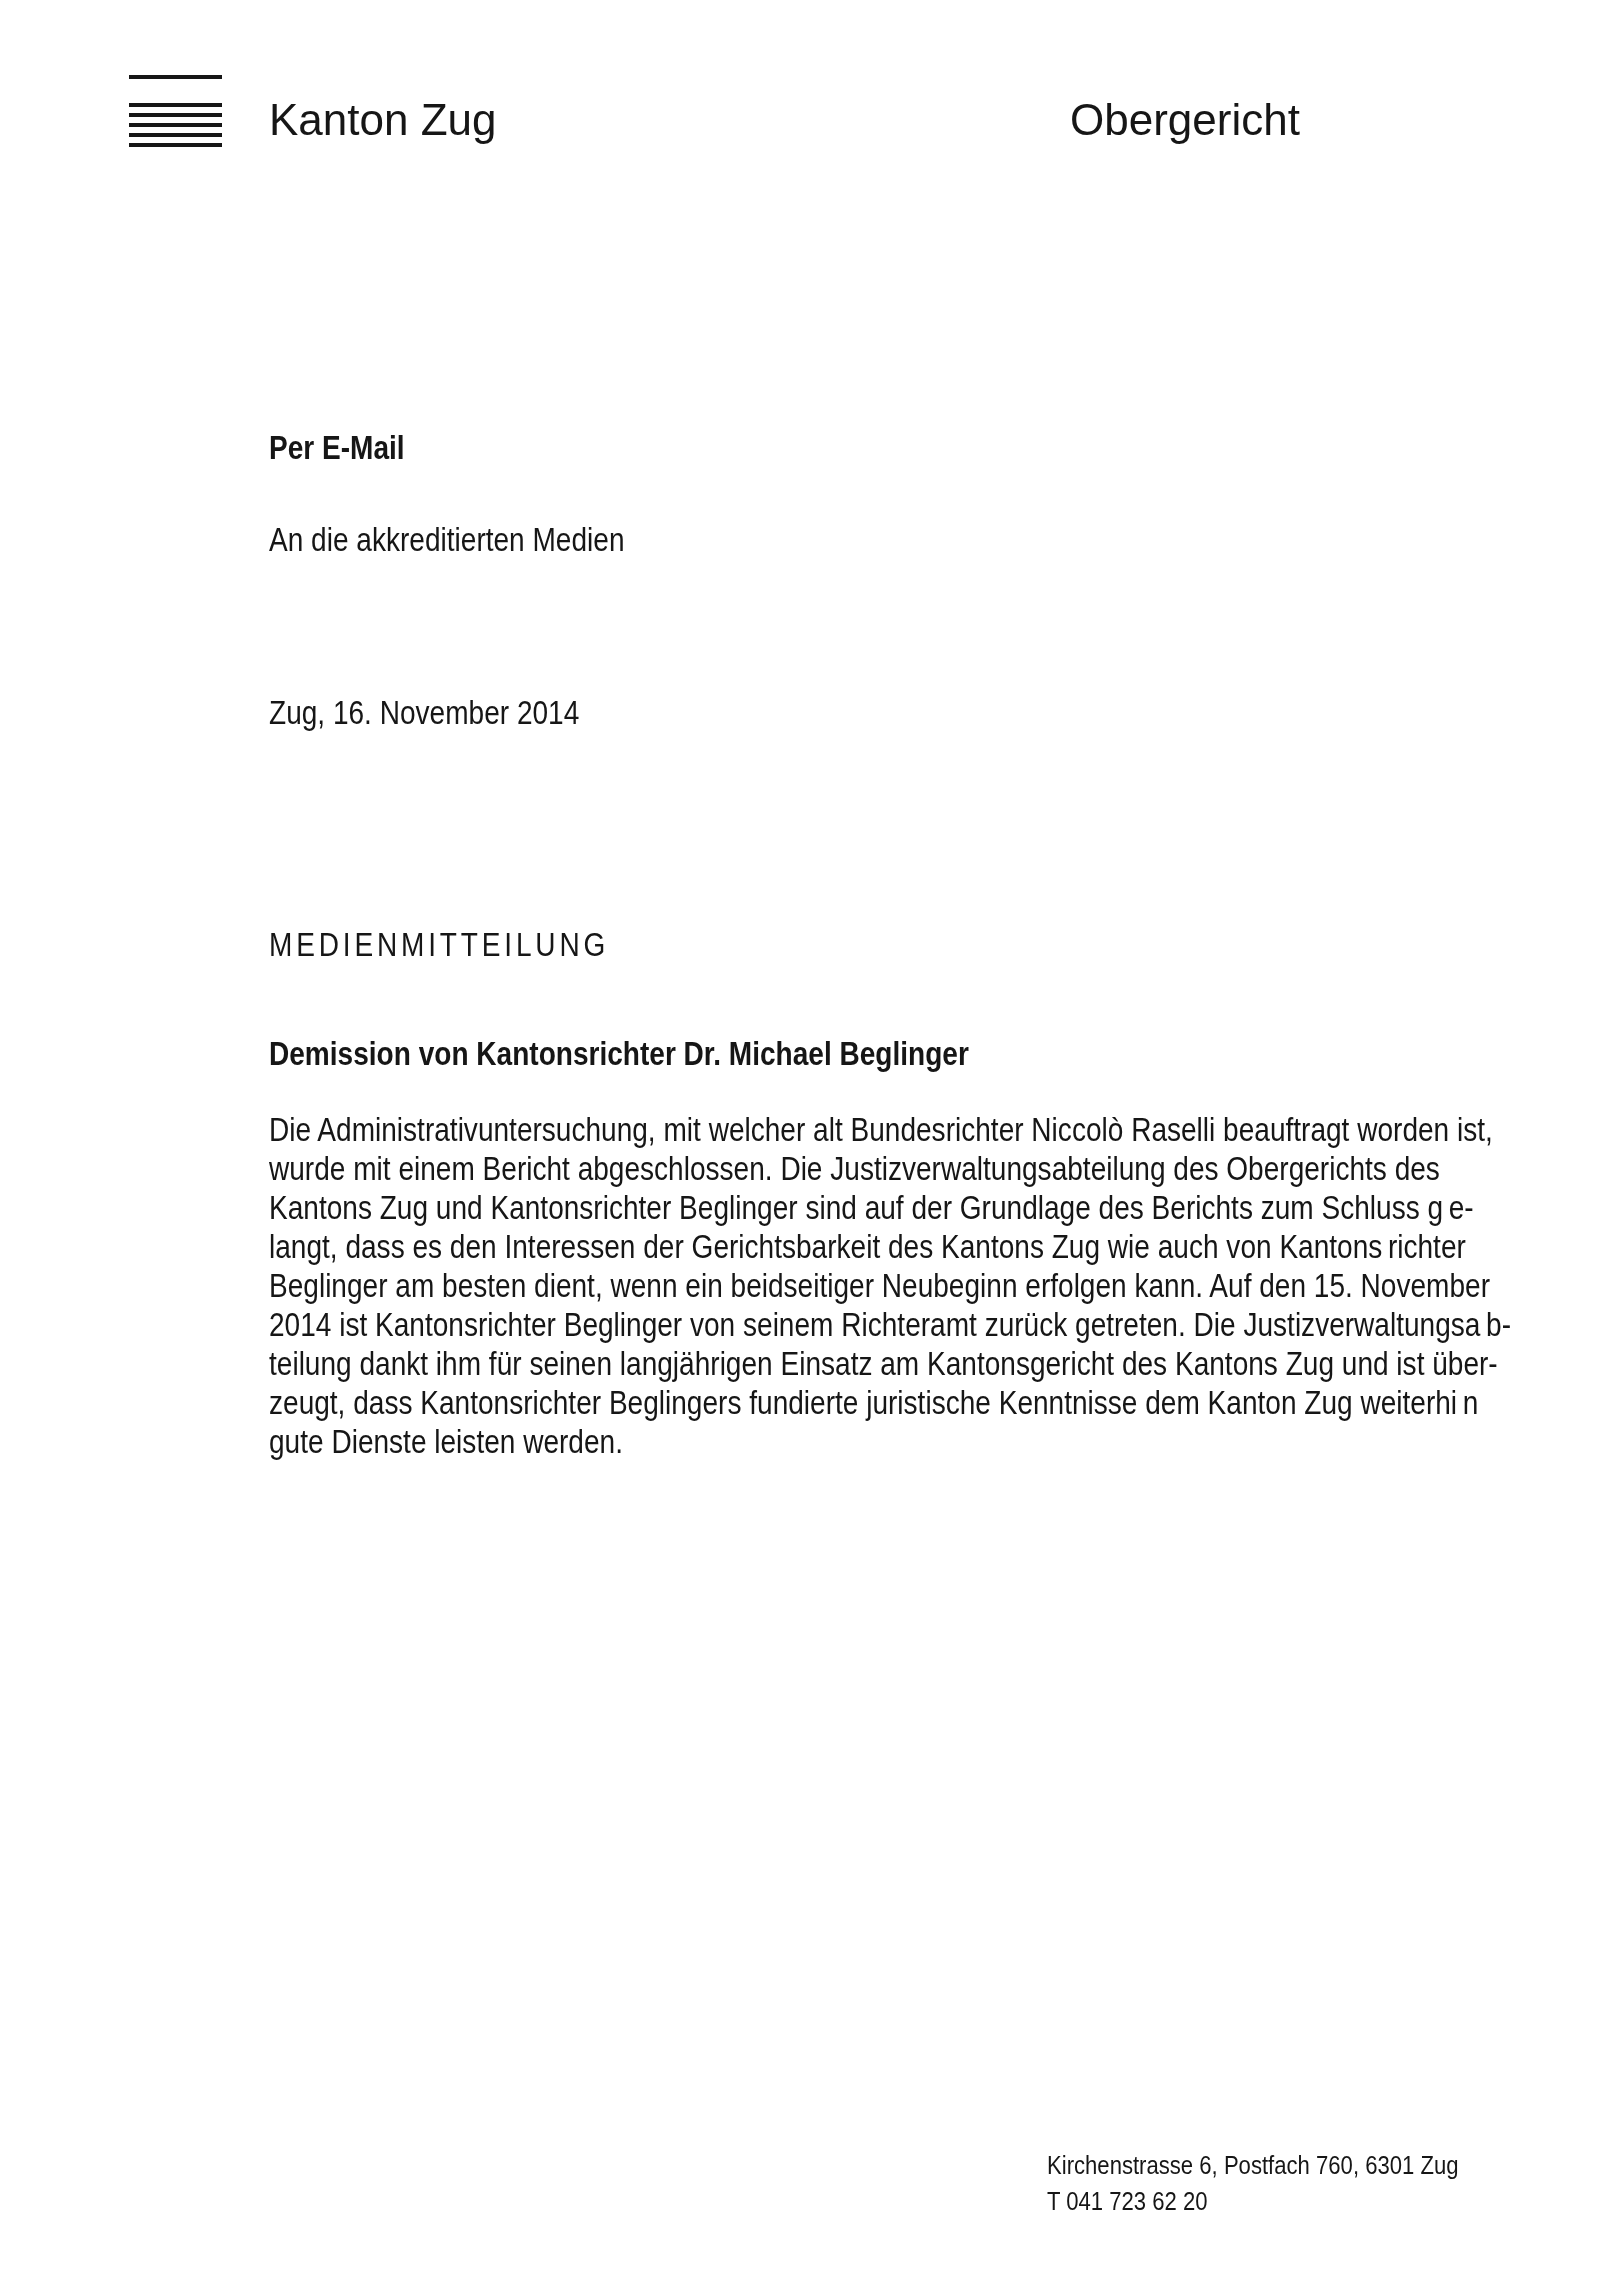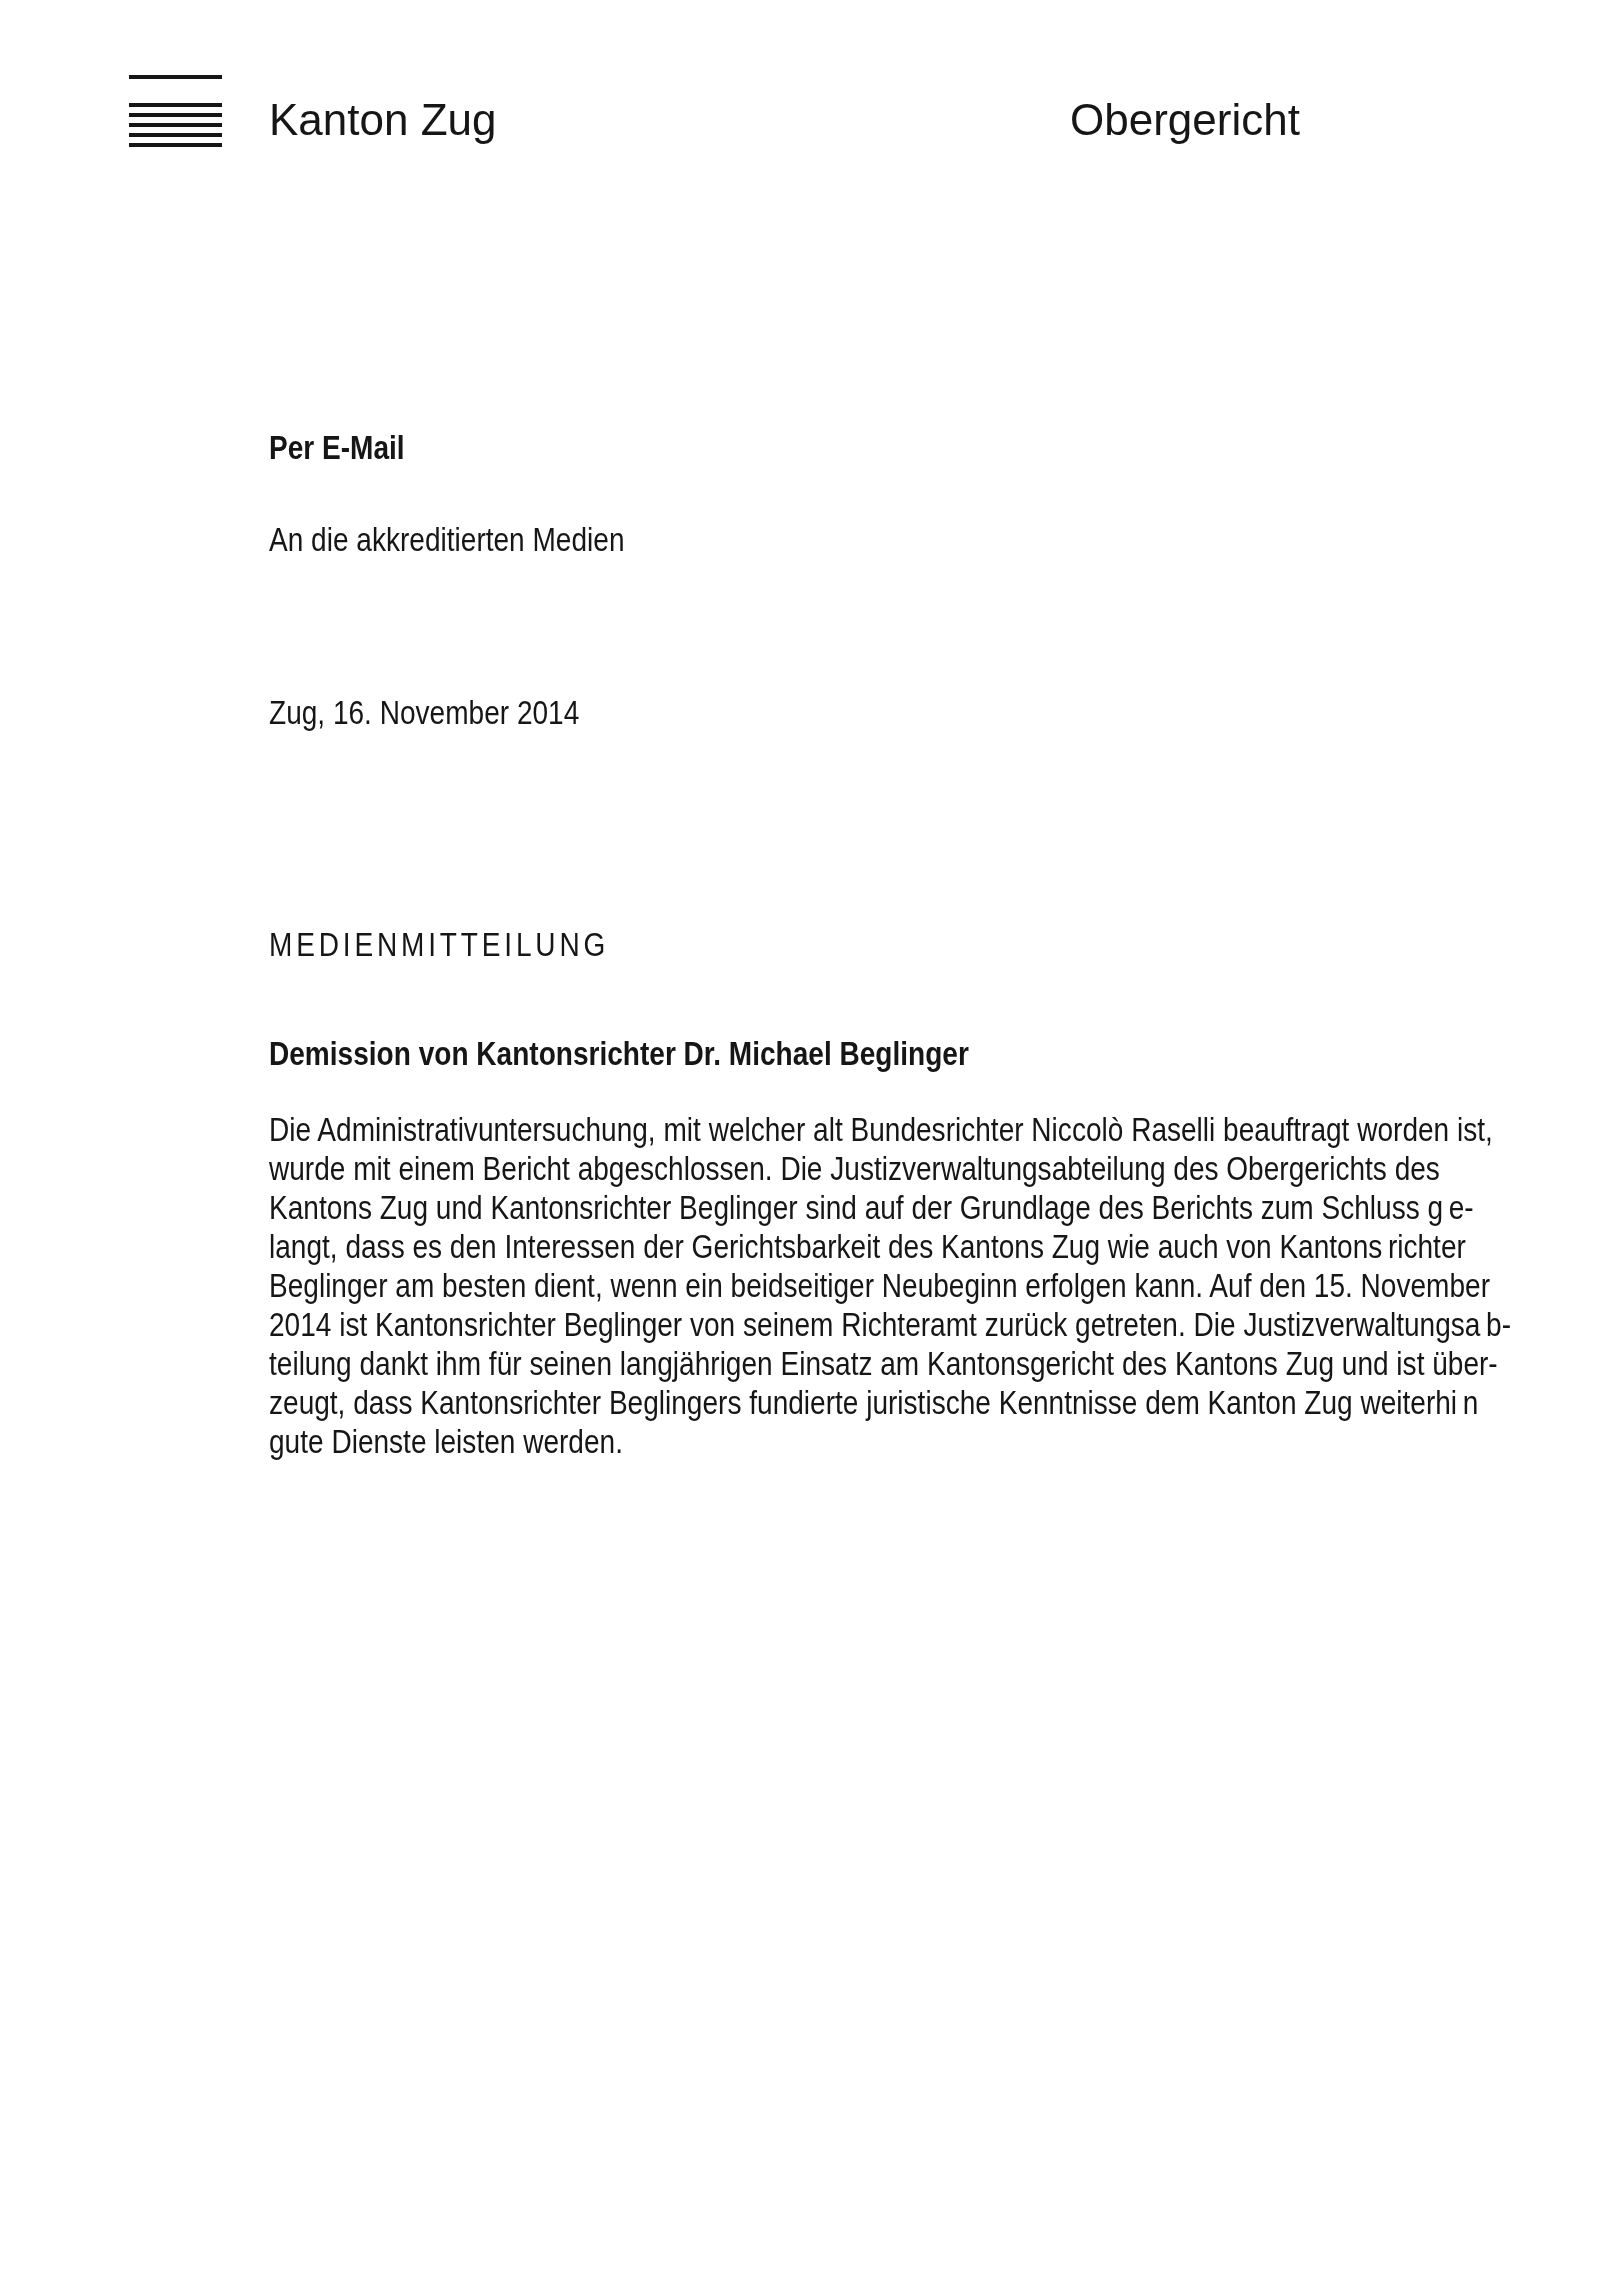--- a/index.html
+++ b/index.html
@@ -91,15 +91,19 @@
     <span class="body-line">wurde mit einem Bericht abgeschlossen. Die Justizverwaltungsabteilung des Obergerichts des</span>
     <span class="body-line">Kantons Zug und Kantonsrichter Beglinger sind auf der Grundlage des Berichts zum Schluss g e-</span>
     <span class="body-line">langt, dass es den Interessen der Gerichtsbarkeit des Kantons Zug wie auch von Kantons richter</span>
     <span class="body-line">Beglinger am besten dient, wenn ein beidseitiger Neubeginn erfolgen kann. Auf den 15. November</span>
     <span class="body-line">2014 ist Kantonsrichter Beglinger von seinem Richteramt zurück getreten. Die Justizverwaltungsa b-</span>
     <span class="body-line">teilung dankt ihm für seinen langjährigen Einsatz am Kantonsgericht des Kantons Zug und ist über-</span>
     <span class="body-line">zeugt, dass Kantonsrichter Beglingers fundierte juristische Kenntnisse dem Kanton Zug weiterhi n</span>
     <span class="body-line">gute Dienste leisten werden.</span>
   </div>
 
+  <div class="footer">
+    <span class="footer-line">Kirchenstrasse 6, Postfach 760, 6301 Zug</span>
+    <span class="footer-line">T 041 723 62 20</span>
+  </div>
 
 </div>
 
 
 </body></html>

